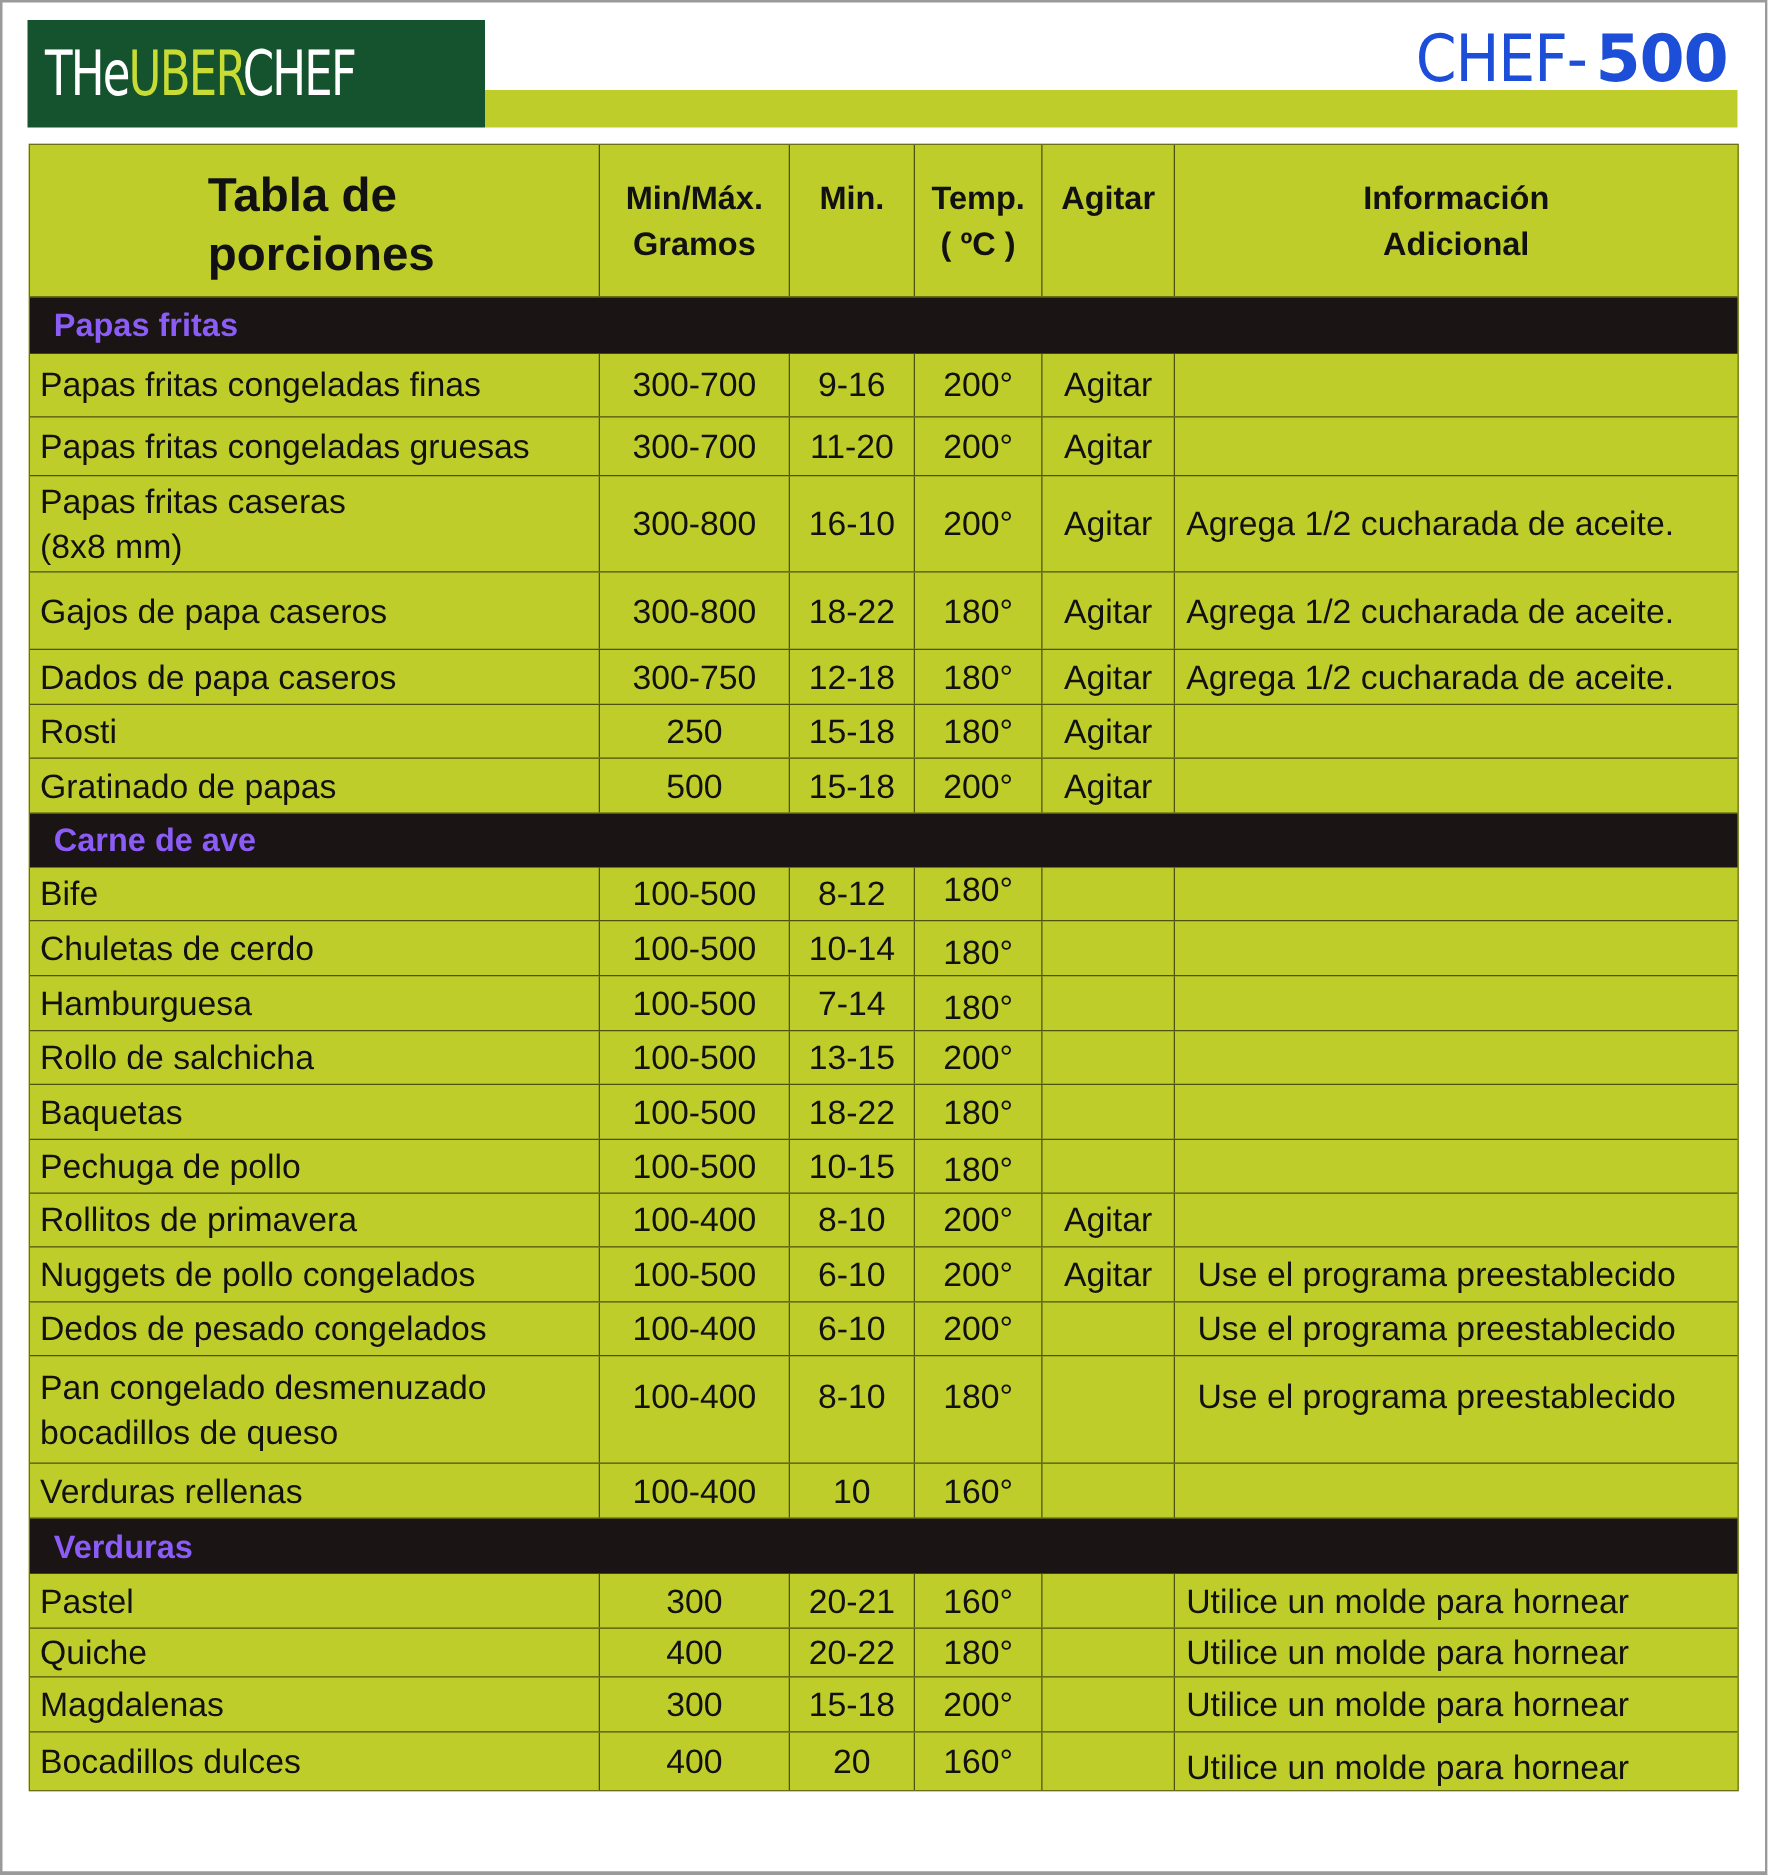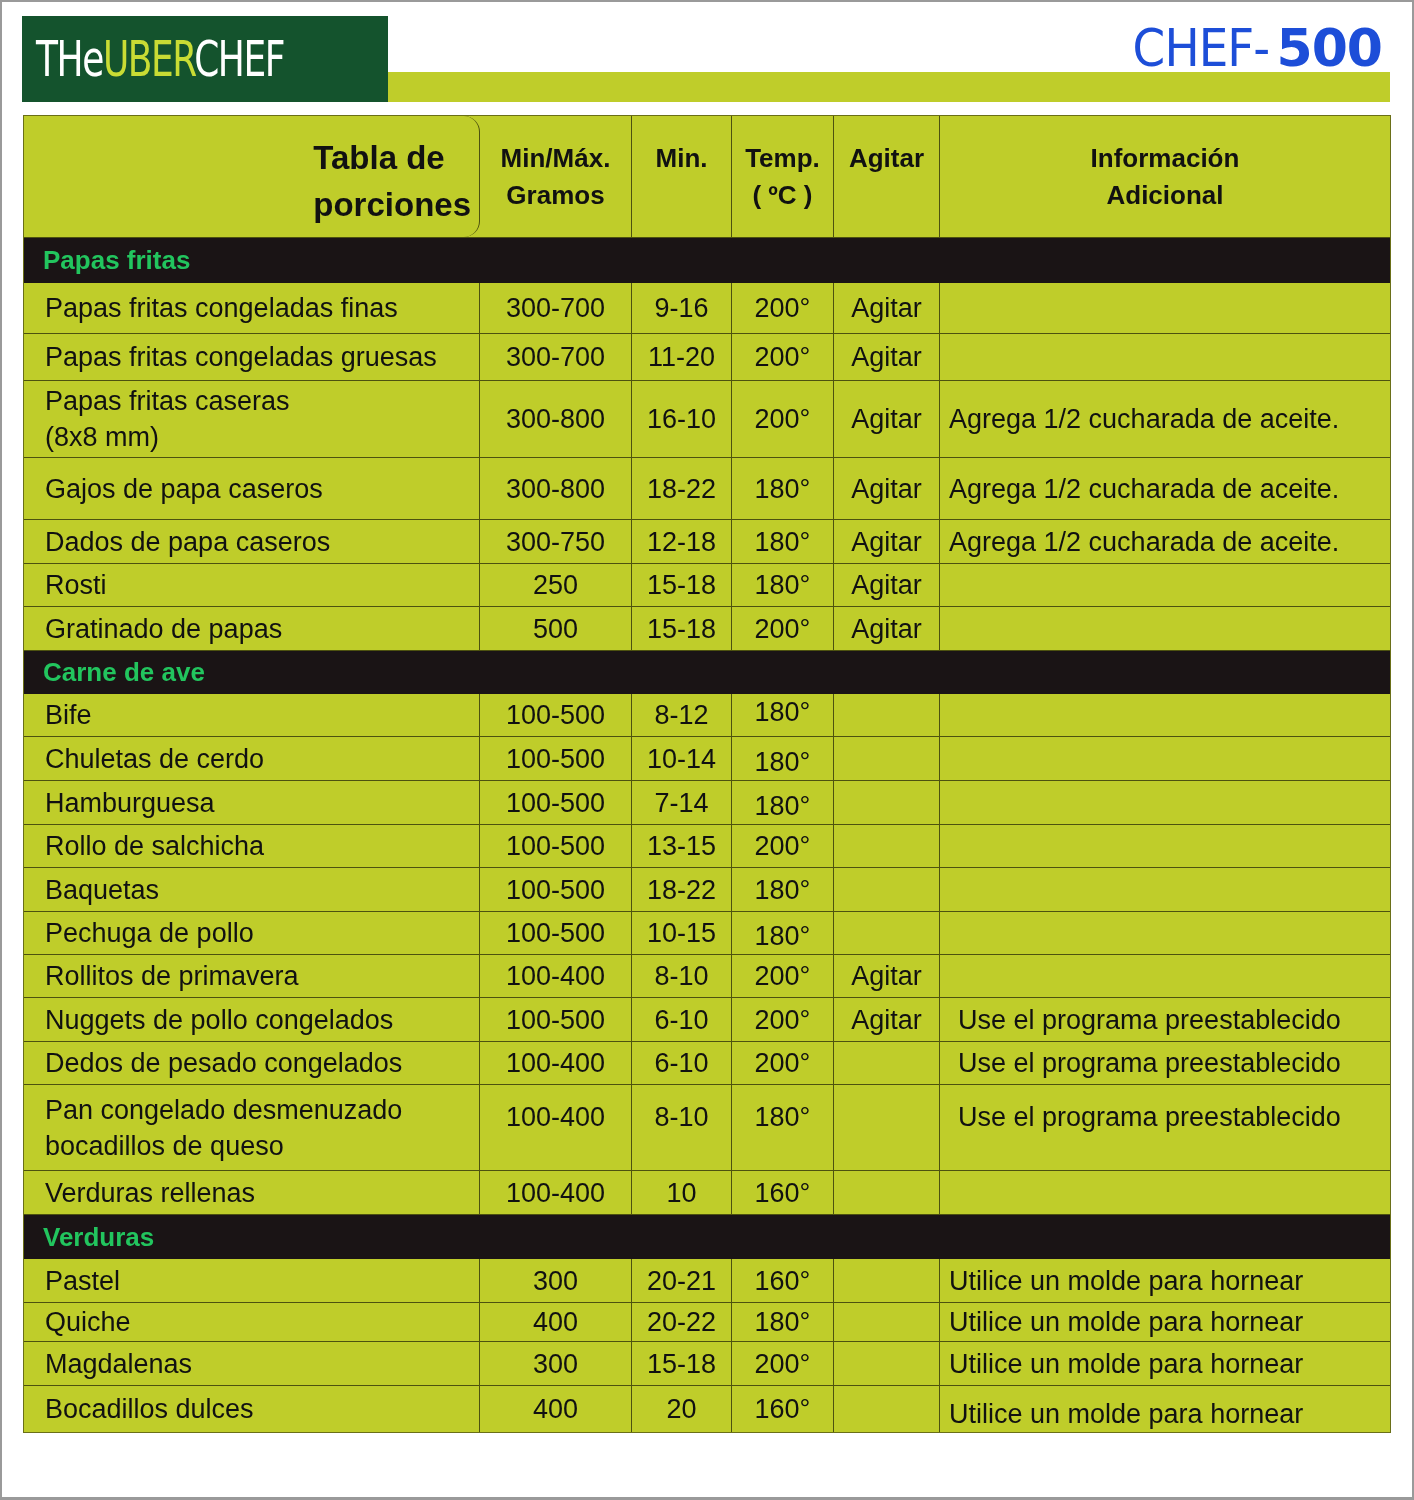--- a/index.html
+++ b/index.html
@@ -15,31 +15,31 @@
   .model-title { position: absolute; right: 32px; top: 22px; font-family: "DejaVu Sans", sans-serif; font-size: 52px; line-height: 1; color: #1d4ed8; letter-spacing: -1px; white-space: nowrap; }
   .model-title .thin { font-weight: 300; font-family: "DejaVu Sans", sans-serif; transform: scaleX(0.9); display: inline-block; -webkit-text-stroke: 0; font-weight: normal; }
   .model-title .bold { font-weight: bold; }
 
   
   .table { position: absolute; left: 23px; top: 115px; width: 1368px; border: 1px solid #6a6f18; background: #bfcd2a; }
   .row { display: grid; grid-template-columns: 456px 152px 100px 102px 106px 1fr; border-bottom: 1px solid #4d520f; }
   .row:last-child { border-bottom: none; }
   .cell { border-right: 1px solid #4d520f; padding: 0 8px; display: flex; align-items: center; font-size: 27px; line-height: 36px; color: #111; white-space: nowrap; }
   .cell:last-child { border-right: none; }
-  .cell.name { white-space: normal; margin-left: 13px; }
+  .cell.name { white-space: normal; }
   .cell.center { justify-content: center; }
   .cell.info { padding-left: 9px; }
   .cell.info.indent { padding-left: 18px; }
 
   .head-row { height: 122px; }
   .head-row .cell { align-items: flex-start; padding-top: 24px; font-weight: bold; font-size: 26px; line-height: 37px; text-align: center; justify-content: center; }
-  .head-row .cell.title { font-size: 33px; line-height: 47px; padding-top: 18px; padding-left: 19px; justify-content: flex-end; text-align: left; border-radius: 16px; }
+  .head-row .cell.title { font-size: 38px; line-height: 47px; padding-top: 18px; padding-left: 19px; justify-content: center; text-align: left; }
 
   .section-row { height: 45px; background: #1a1415; display: flex; align-items: center; padding-left: 19px; border-bottom: none; }
-  .section-row span { color: #22c55e; font-weight: bold; font-size: 26px; }
+  .section-row span { color: #8b5cf6; font-weight: bold; font-size: 26px; }
 </style>
 </head>
 <body>
 
 <div class="frame"></div>
 
 <div class="logo-box">
   <div class="logo-text"><span>THe</span><span class="accent">UBER</span><span>CHEF</span></div>
 </div>
 <div class="lime-band"></div>

